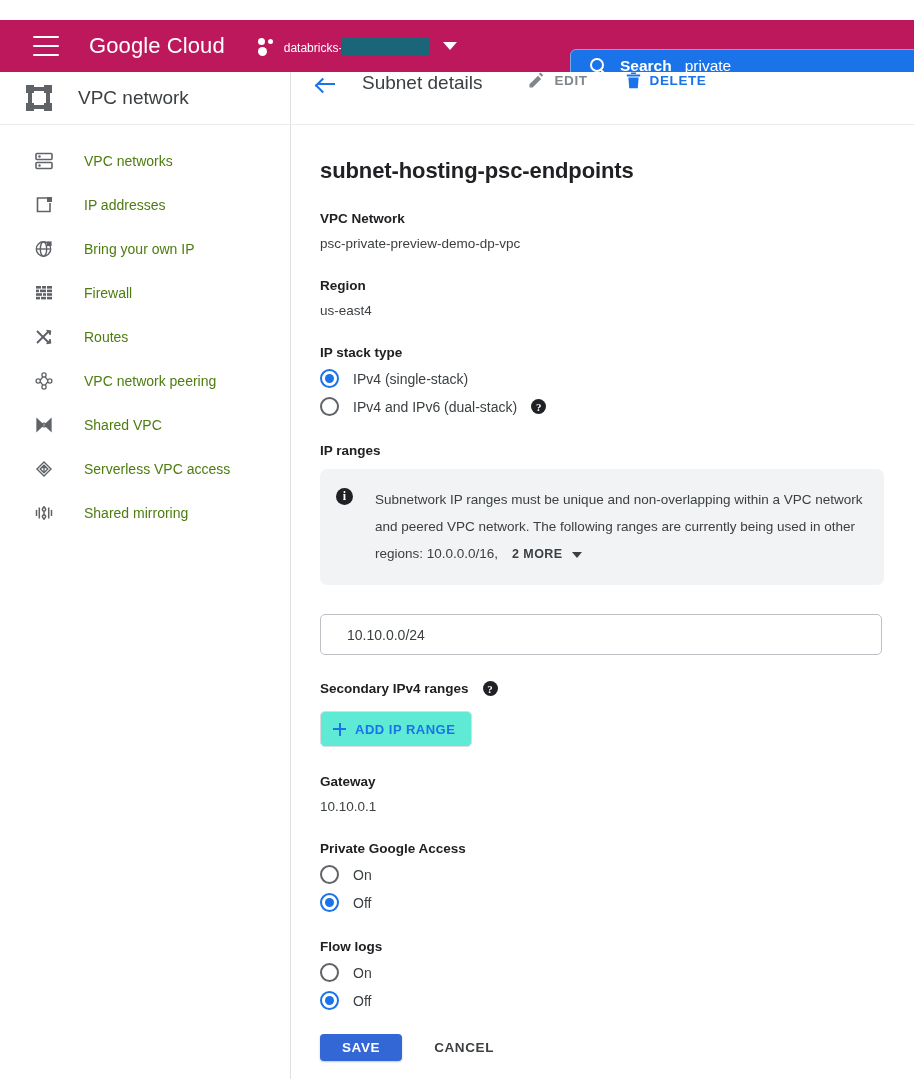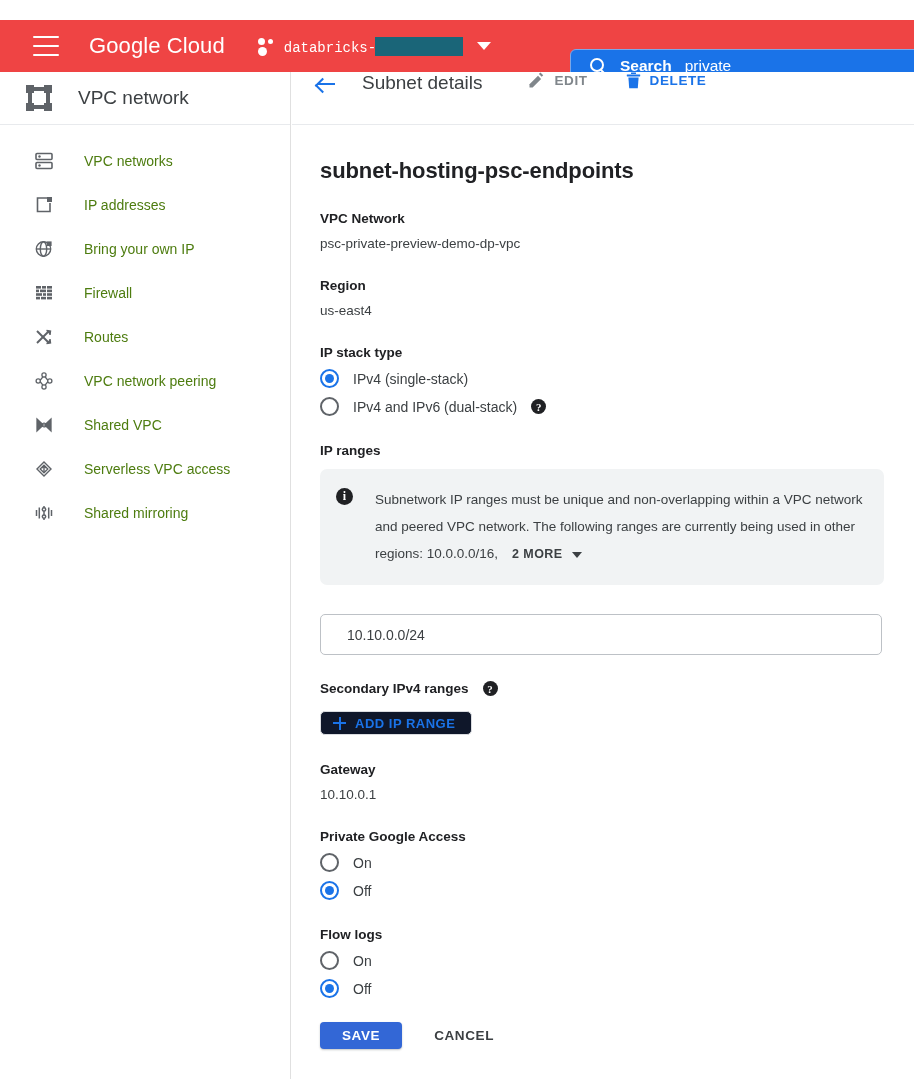--- a/index.html
+++ b/index.html
@@ -10,21 +10,21 @@
     background: #ffffff;
     font-family: "Liberation Sans", sans-serif;
     overflow: hidden;
   }
 
   
   .topbar {
     position: absolute;
     top: 20px; left: 0;
     width: 914px; height: 52px;
-    background: #ef4444;
+    background: #be185d;
     display: flex;
     align-items: center;
   }
   .topbar-strip {
     position: absolute;
     top: 0; left: 0;
     width: 914px; height: 20px;
     background: #ffffff;
   }
   .hamburger {
@@ -56,21 +56,21 @@
   }
   .proj-icon { width: 17px; height: 17px; position: relative; margin-right: 9px; }
   .proj-icon i {
     position: absolute; background: #ffffff; border-radius: 50%;
     display: block;
   }
   .proj-icon i:nth-child(1) { width: 7px; height: 7px; left: 0; top: 0; }
   .proj-icon i:nth-child(2) { width: 5px; height: 5px; left: 10px; top: 1px; }
   .proj-icon i:nth-child(3) { width: 9px; height: 9px; left: 0px; top: 9px; }
   .proj-name {
-    color: #ffffff; font-size: 14px; white-space: nowrap; font-family: Liberation Mono, monospace;
+    color: #ffffff; font-size: 12px; white-space: nowrap;
   }
   .redaction {
     display: inline-block;
     width: 88px; height: 19px;
     background: #1a6578;
     vertical-align: -4px;
     margin-left: -1px;
   }
   .proj-caret {
     margin-left: 14px;
@@ -332,25 +332,25 @@
   }
 
   .inline-label-row {
     display: flex; align-items: center;
     margin-top: 26px;
   }
 
   .outline-btn {
     margin-top: 15px;
     display: inline-flex; align-items: center;
-    height: 24px;
+    height: 36px;
     border: 1px solid #dadce0;
     border-radius: 5px;
     padding: 0 16px 0 12px;
-    background: #0f172a;
+    background: #5eead4;
     cursor: pointer;
   }
   .plus-ico {
     width: 13px; height: 13px; position: relative; margin-right: 9px;
   }
   .plus-ico::before, .plus-ico::after {
     content: ""; position: absolute; background: #1a73e8;
   }
   .plus-ico::before { width: 13px; height: 2px; top: 5.5px; left: 0; }
   .plus-ico::after { width: 2px; height: 13px; left: 5.5px; top: 0; }

